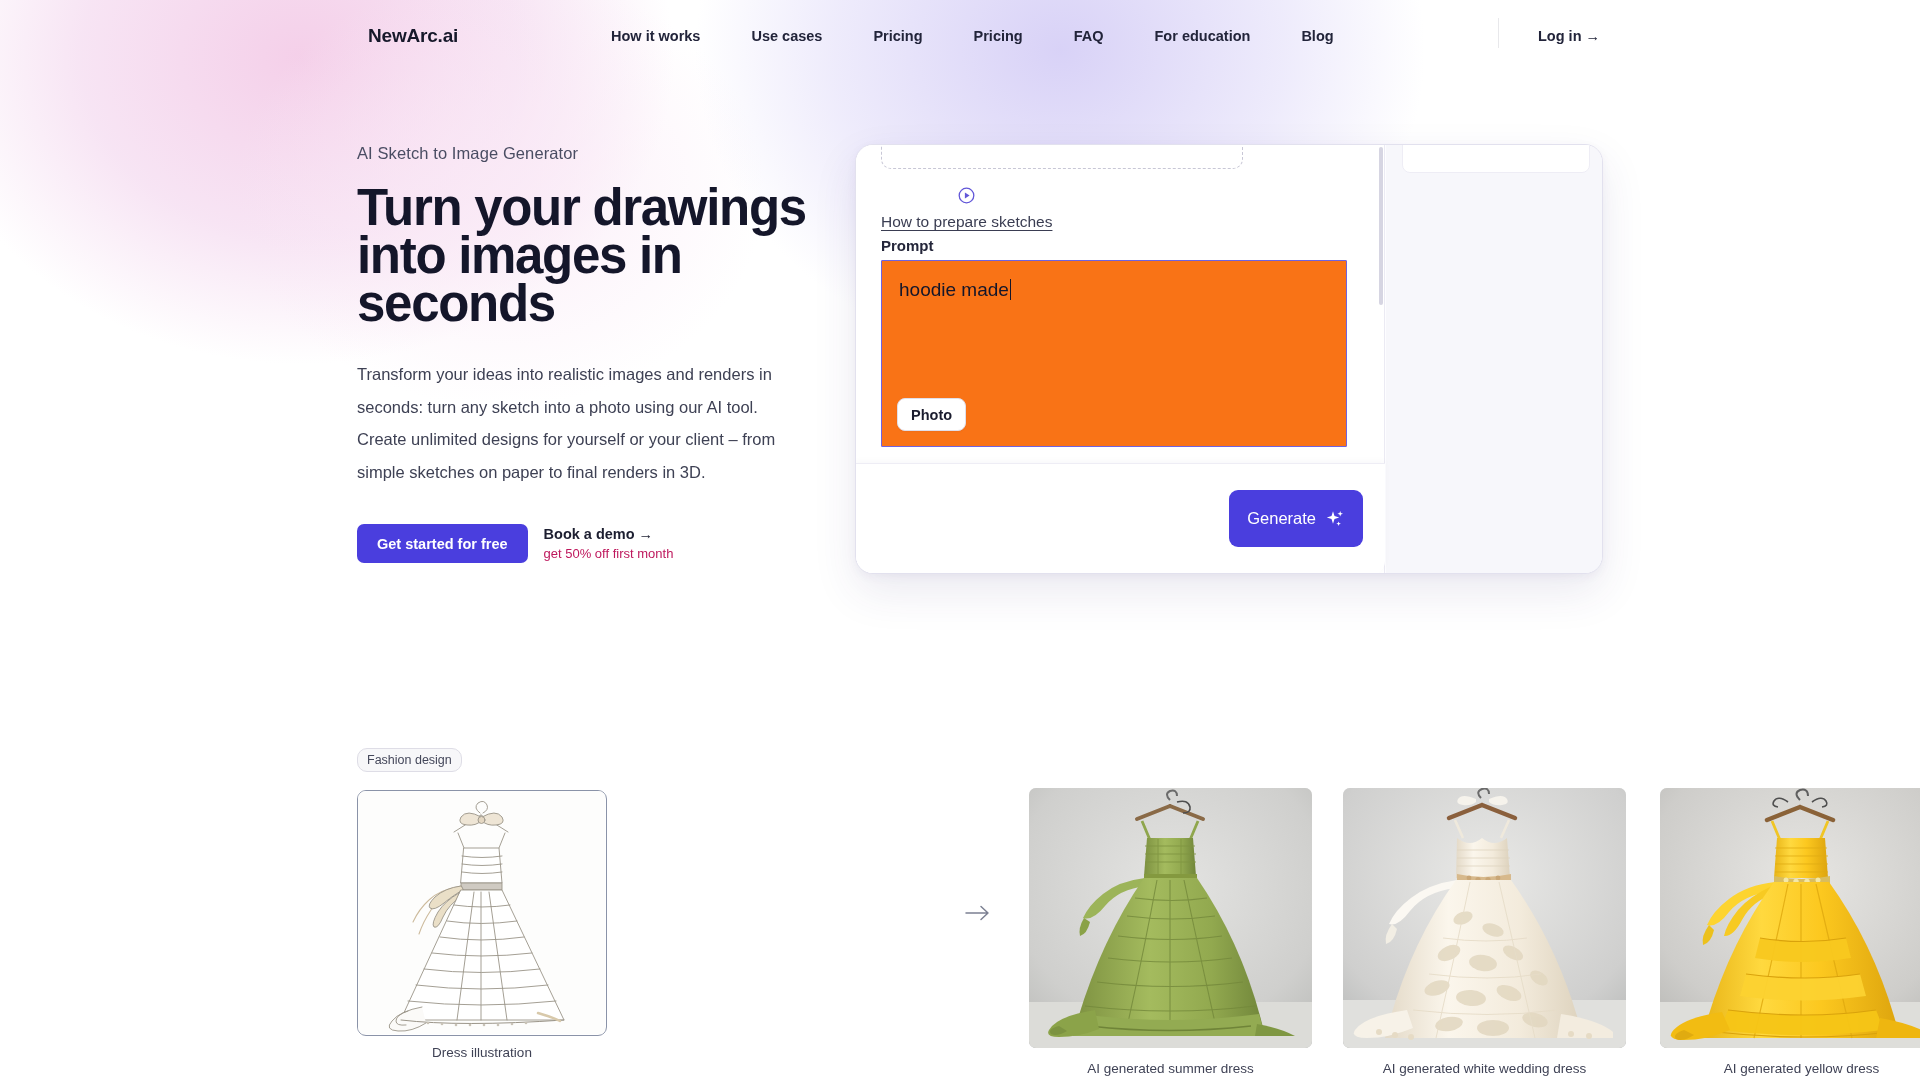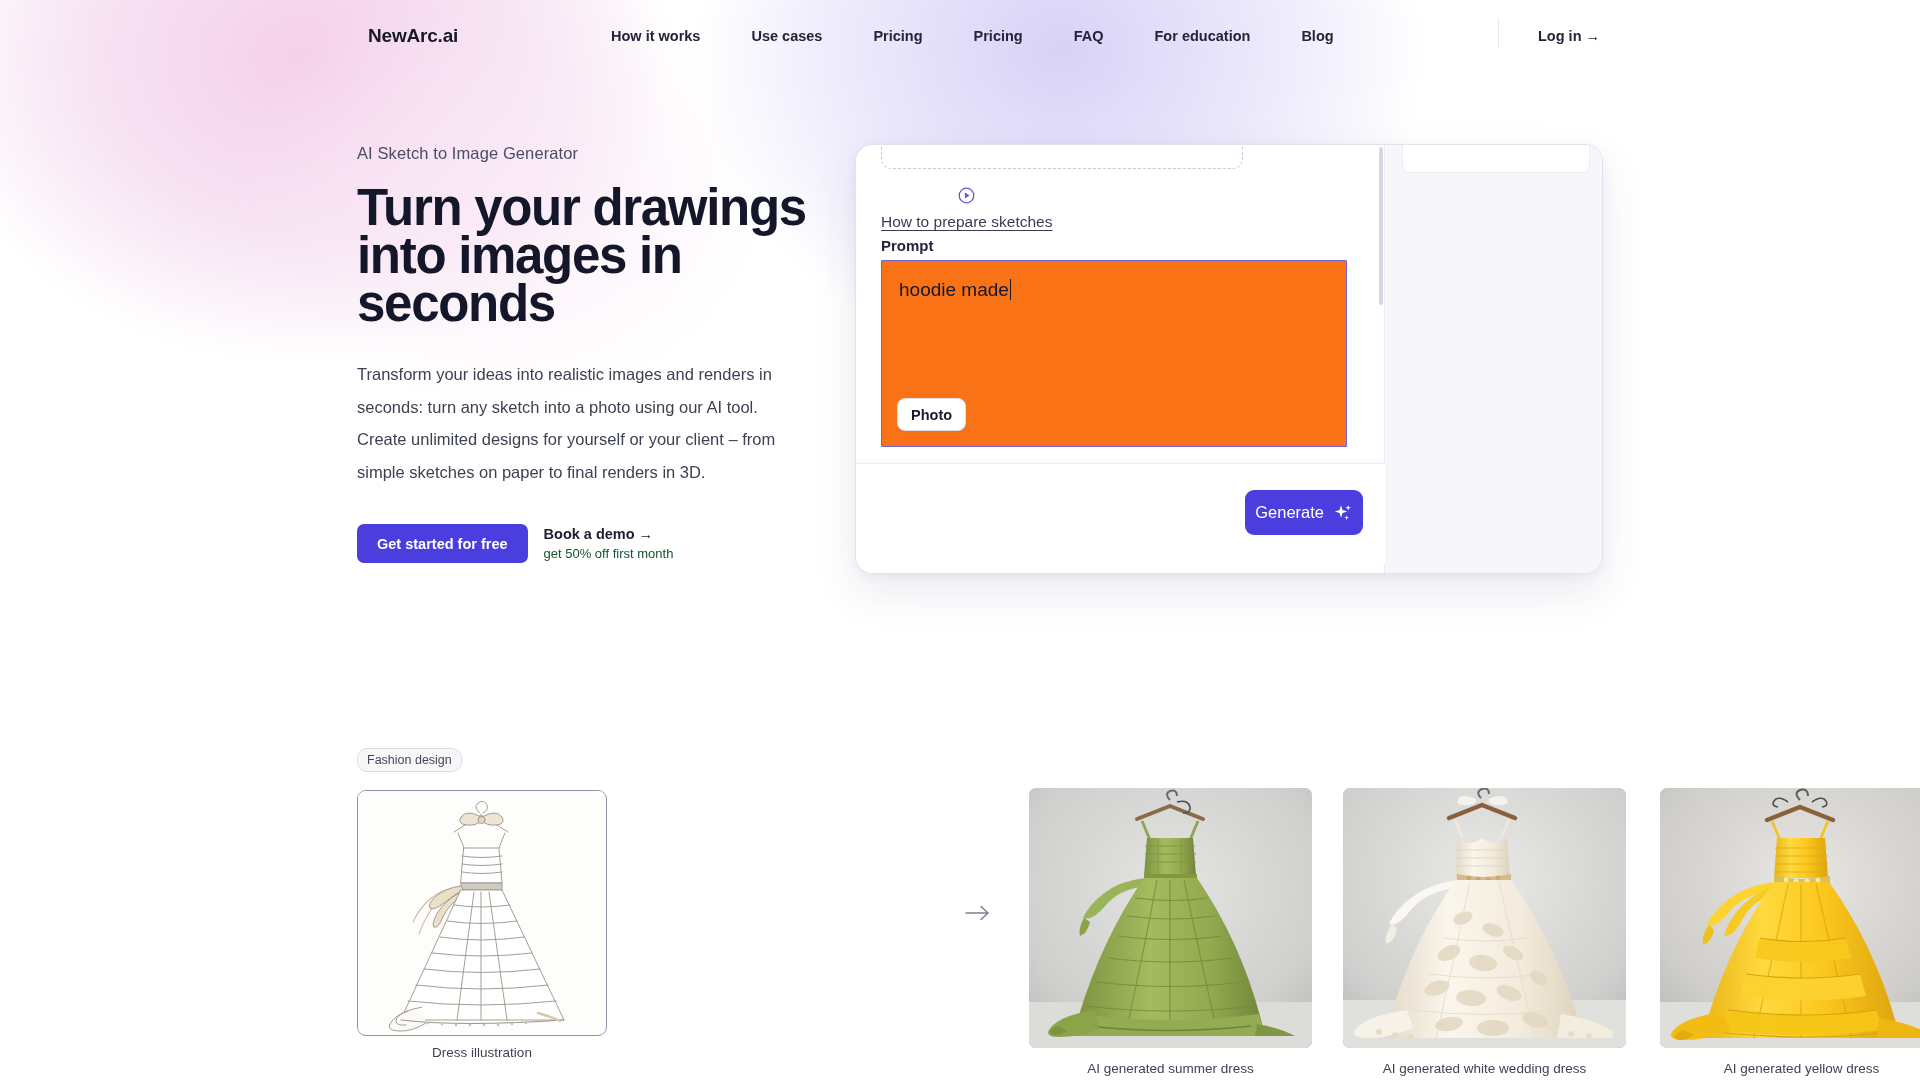--- a/index.html
+++ b/index.html
@@ -167,21 +167,21 @@
   }
   .demo-title {
     font-size: 14.5px;
     font-weight: 700;
     color: #1c1e30;
     white-space: nowrap;
     line-height: 19px;
   }
   .demo-sub {
     font-size: 13px;
-    color: #14532d;
+    color: #be185d;
     white-space: nowrap;
     line-height: 18px;
     margin-top: 1px;
     text-align: right;
   }
 
   
   .mockup {
     position: absolute;
     left: 855px;
@@ -315,25 +315,25 @@
     left: 0; top: 318px;
     width: 529px; height: 112px;
     background: #ffffff;
     border-top: 1px solid #eeedf5;
     border-radius: 0 0 14px 0;
     box-shadow: 0 -2px 6px rgba(40,30,90,0.03);
   }
   .btn-generate {
     position: absolute;
     right: 22px; top: 26px;
-    height: 45px;
+    height: 57px;
     display: inline-flex;
     align-items: center;
     gap: 9px;
-    padding: 0 10px;
+    padding: 0 18px;
     background: #4a3ede;
     border: none;
     border-radius: 9px;
     color: #ffffff;
     font-family: inherit;
     font-size: 16.5px;
     font-weight: 500;
     cursor: pointer;
     white-space: nowrap;
   }

